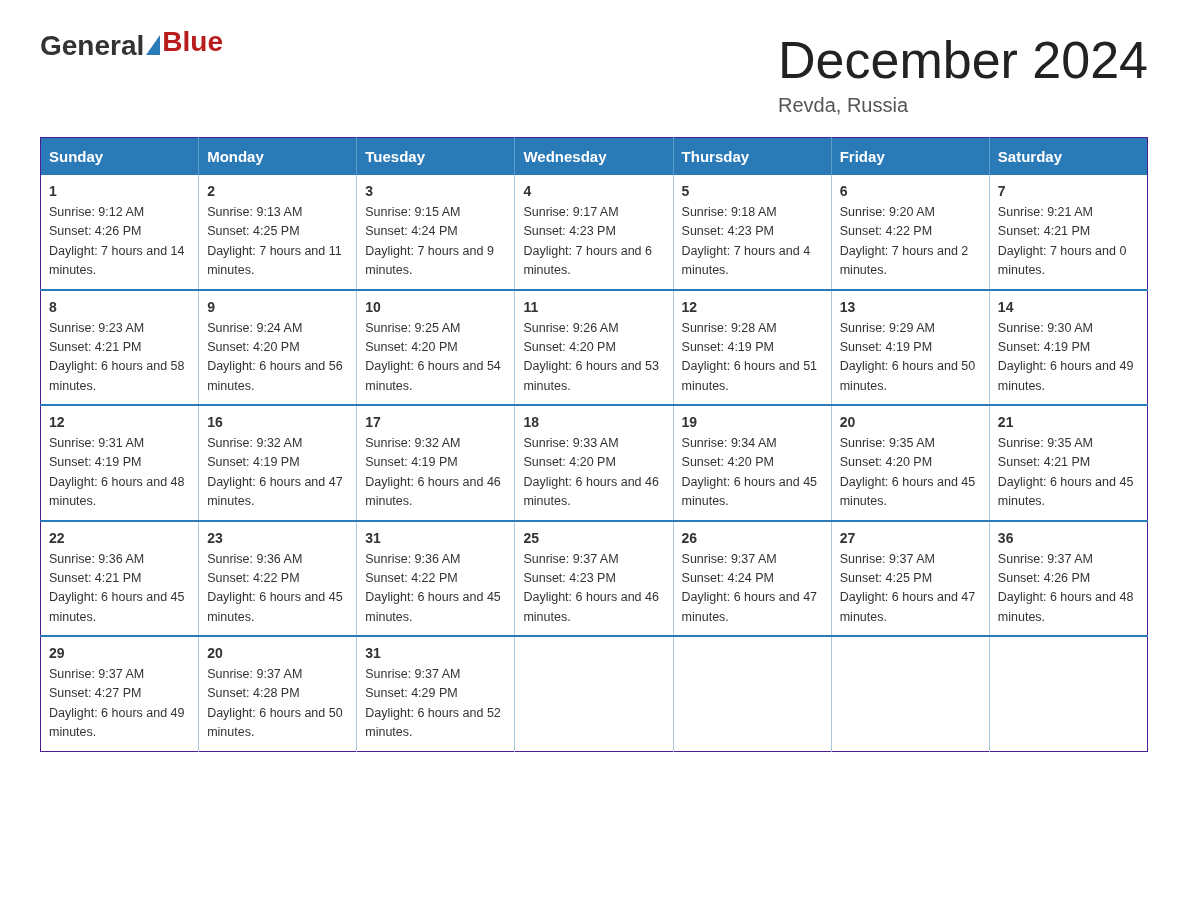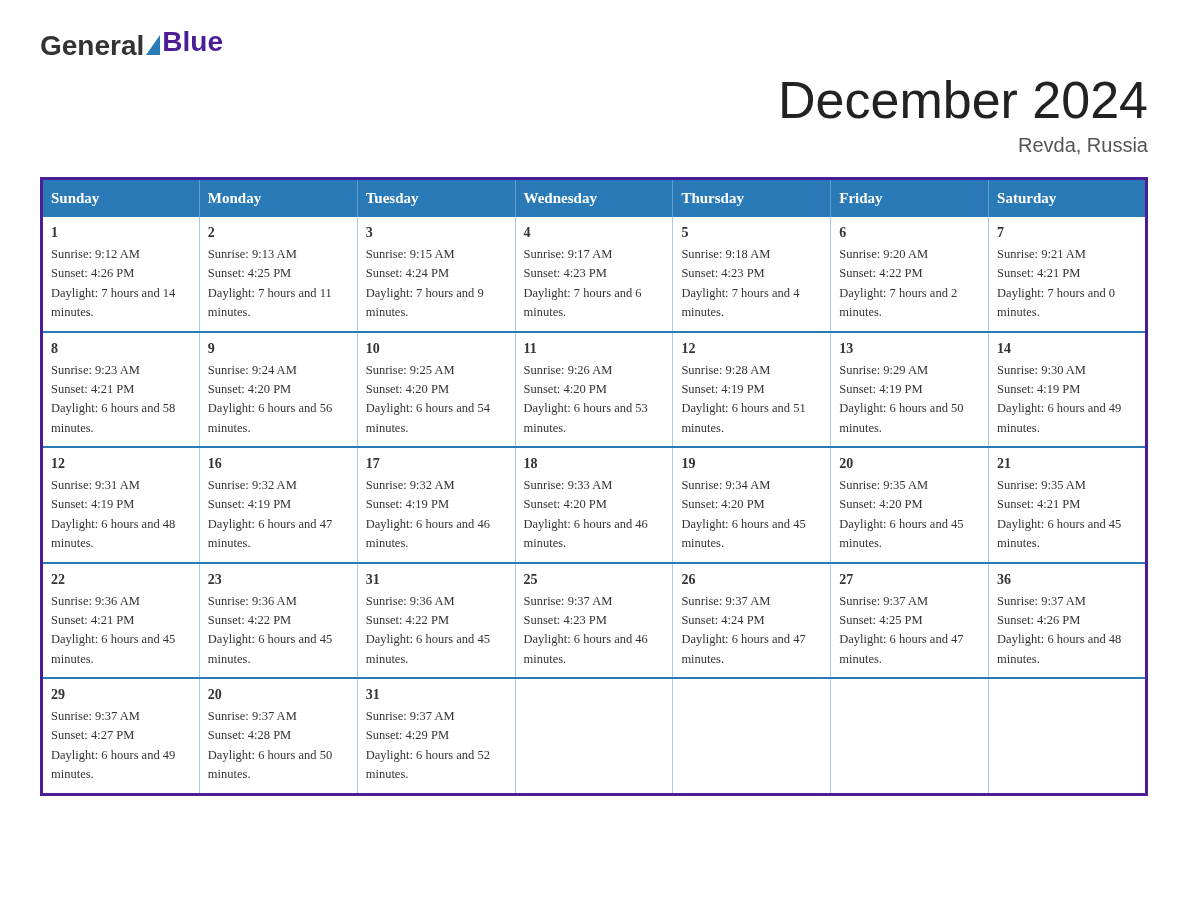--- a/index.html
+++ b/index.html
@@ -34,43 +34,40 @@
       width: 0;
       height: 0;
       border-left: 14px solid transparent;
       border-bottom: 20px solid #2a7ab8;
       margin-left: 2px;
       margin-bottom: 2px;
     }
     .logo-blue {
       font-size: 28px;
       font-weight: bold;
-      color: #4c1d95;
+      color: #b91c1c;
       margin-top: -4px;
       margin-left: 2px;
     }
     .title-area {
-      text-align: right;
-      margin-top: 40px;
     }
     .month-title {
       font-size: 52px;
       font-weight: normal;
       color: #222;
     }
     .location {
       font-size: 20px;
       color: #555;
       margin-top: 4px;
     }
     .calendar {
       width: 100%;
       border-collapse: collapse;
-      border: 3px solid #4c1d95;
-      font-family: Liberation Serif, serif;
+      border: 1px solid #4c1d95;
     }
     .calendar th {
       background-color: #2a7ab8;
       color: #fff;
       font-size: 15px;
       font-weight: bold;
       padding: 10px 8px;
       text-align: left;
       border-right: 1px solid #5ba0cc;
     }

